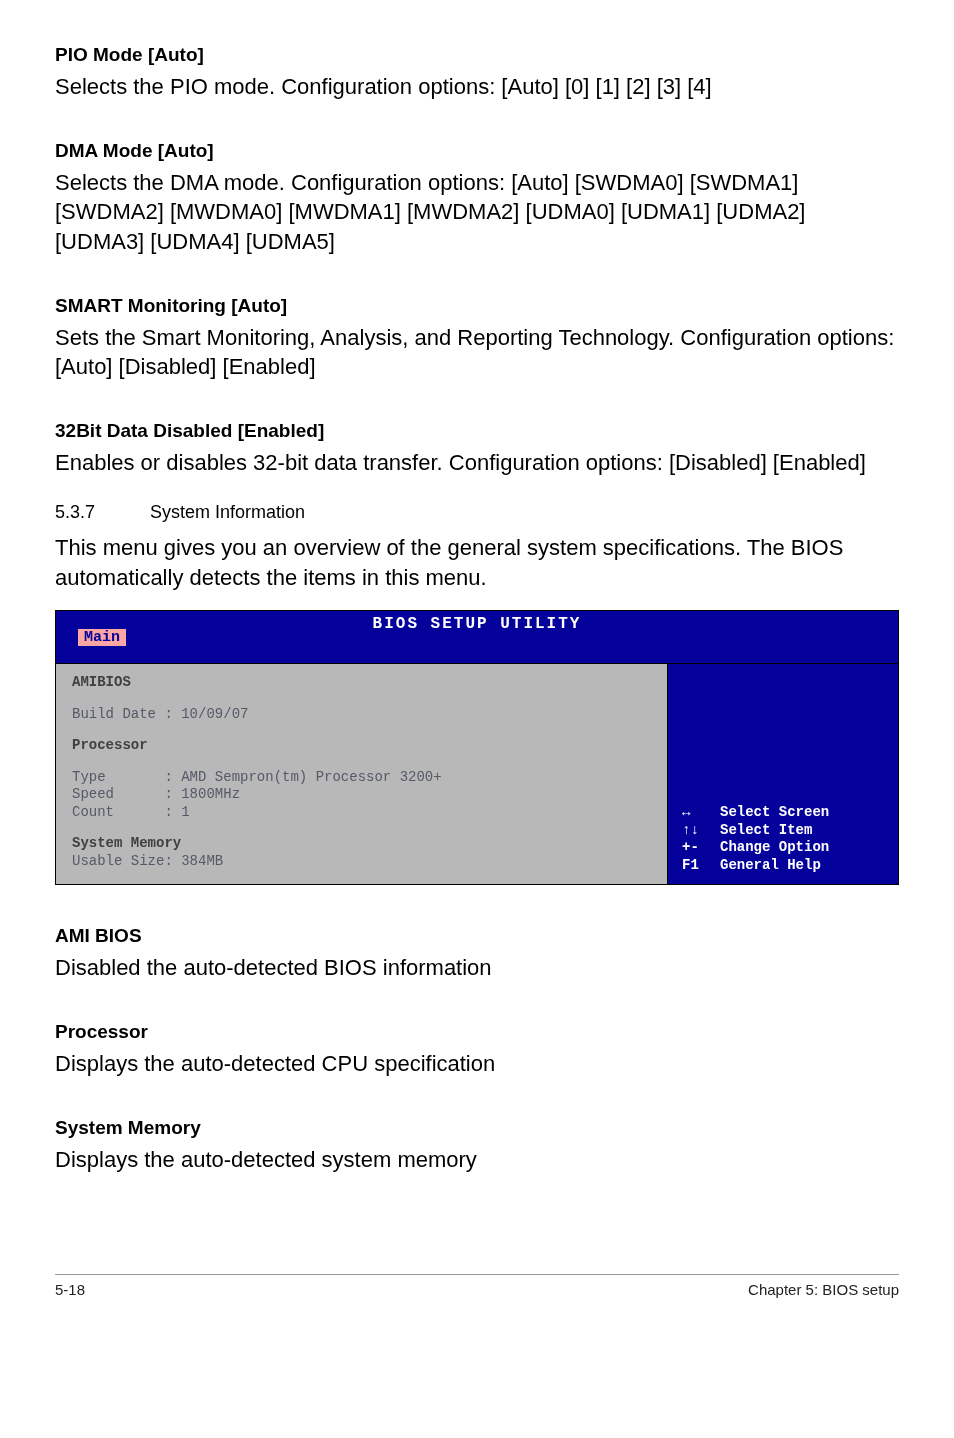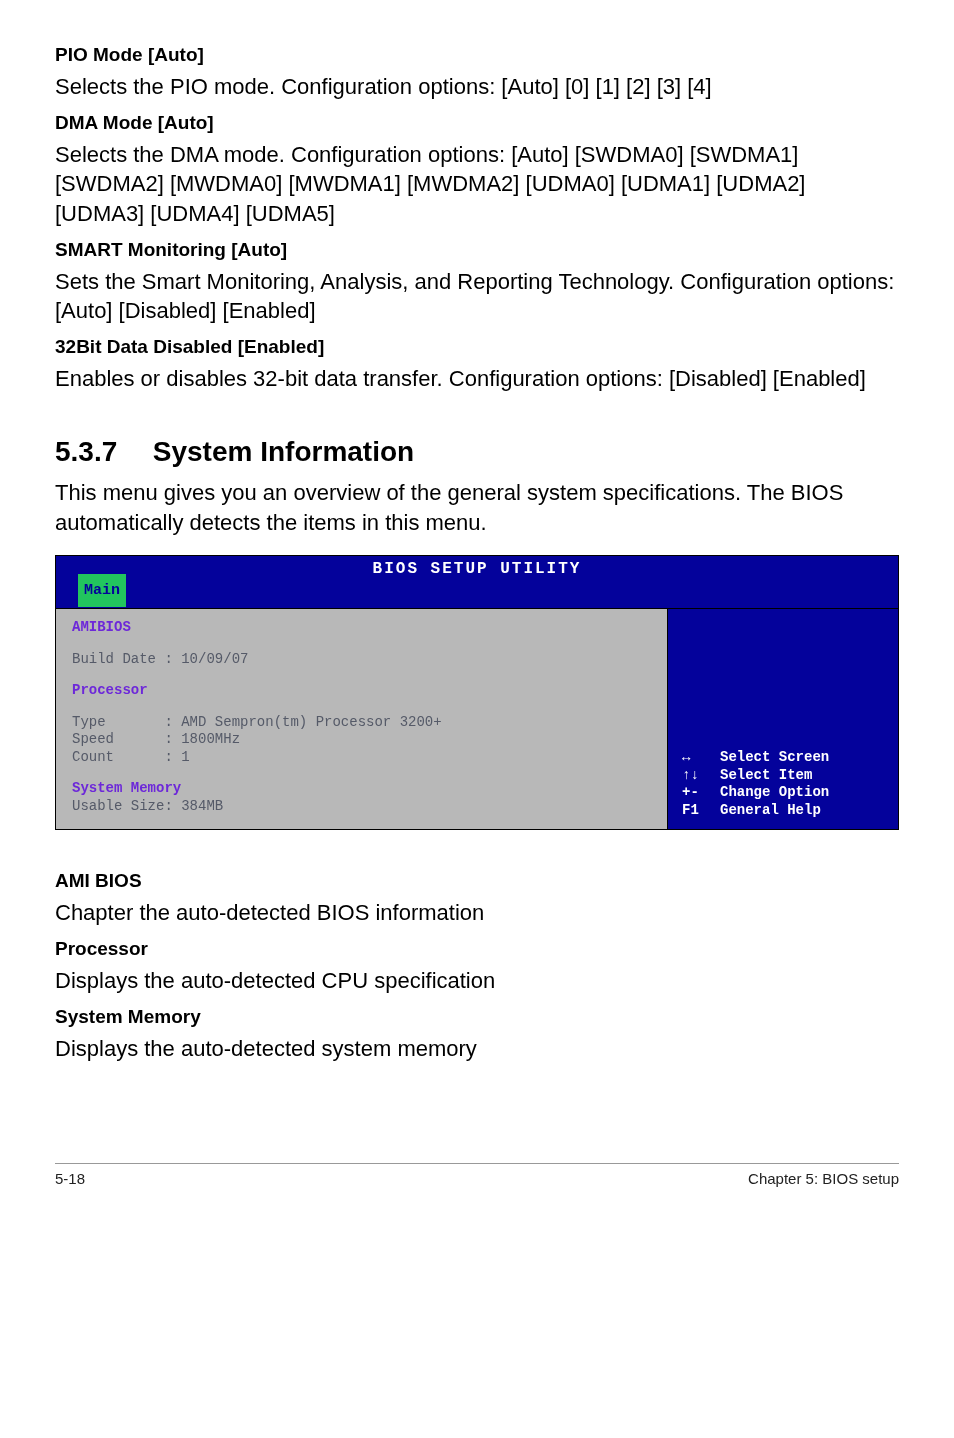--- a/index.html
+++ b/index.html
@@ -6,35 +6,35 @@
     body {
       font-family: Arial, Helvetica, sans-serif;
       background: #fff;
       color: #000;
       width: 954px;
       padding: 40px 55px;
     }
     .section-heading {
       font-weight: bold;
       font-size: 19px;
-      margin-top: 10px;
+      margin-top: 38px;
       margin-bottom: 6px;
     }
     .section-heading.first {
       margin-top: 4px;
     }
     .body-text {
       font-size: 22px;
       line-height: 1.35;
       margin-bottom: 4px;
     }
     .main-heading {
-      font-weight: bold;
-      font-size: 28px;
-      margin-top: 42px;
+      font-weight: normal;
+      font-size: 18px;
+      margin-top: 24px;
       margin-bottom: 10px;
     }
     .main-heading .num {
       display: inline-block;
       min-width: 90px;
     }
     .bios-box {
       margin-top: 18px;
       margin-bottom: 40px;
       border: 1px solid #000;
@@ -49,25 +49,25 @@
       text-align: center;
       font-weight: bold;
       font-size: 16px;
       letter-spacing: 2px;
       position: relative;
     }
     .bios-tab {
       position: absolute;
       left: 22px;
       top: 18px;
-      background: #22c55e;
+      background: #fca5a5;
       color: #04029b;
       font-weight: bold;
       font-size: 15px;
-      padding: 8px 6px;
+      padding: 0 6px;
     }
     .bios-title-area {
       background: #04029b;
       height: 52px;
       position: relative;
       font-family: Liberation Mono, monospace;
     }
     .bios-body {
       display: flex;
       border-top: 1px solid #000;
@@ -77,21 +77,21 @@
       background: #b8b8b8;
       color: #555a68;
       padding: 10px 16px 14px 16px;
       font-size: 14px;
       line-height: 1.25;
       border-right: 1px solid #000;
       position: relative;
     }
     .bios-left .bold-line {
       font-weight: bold;
-      color: #6d28d9;
+      color: #404040;
     }
     .bios-left .spacer {
       height: 14px;
     }
     .bios-right {
       width: 230px;
       background: #04029b;
       color: #fff;
       padding: 10px 14px 10px 14px;
       font-size: 14px;
@@ -173,21 +173,21 @@
       </div>
       <div class="bios-right-row">
         <span class="bios-right-key">F1</span>
         <span>General Help</span>
       </div>
     </div>
   </div>
 </div>
 
 <div class="section-heading">AMI BIOS</div>
-<div class="body-text">Chapter the auto-detected BIOS information</div>
+<div class="body-text">Disabled the auto-detected BIOS information</div>
 
 <div class="section-heading">Processor</div>
 <div class="body-text">Displays the auto-detected CPU specification</div>
 
 <div class="section-heading">System Memory</div>
 <div class="body-text">Displays the auto-detected system memory</div>
 
 <div class="footer">
   <span>5-18</span>
   <span>Chapter 5: BIOS setup</span>

